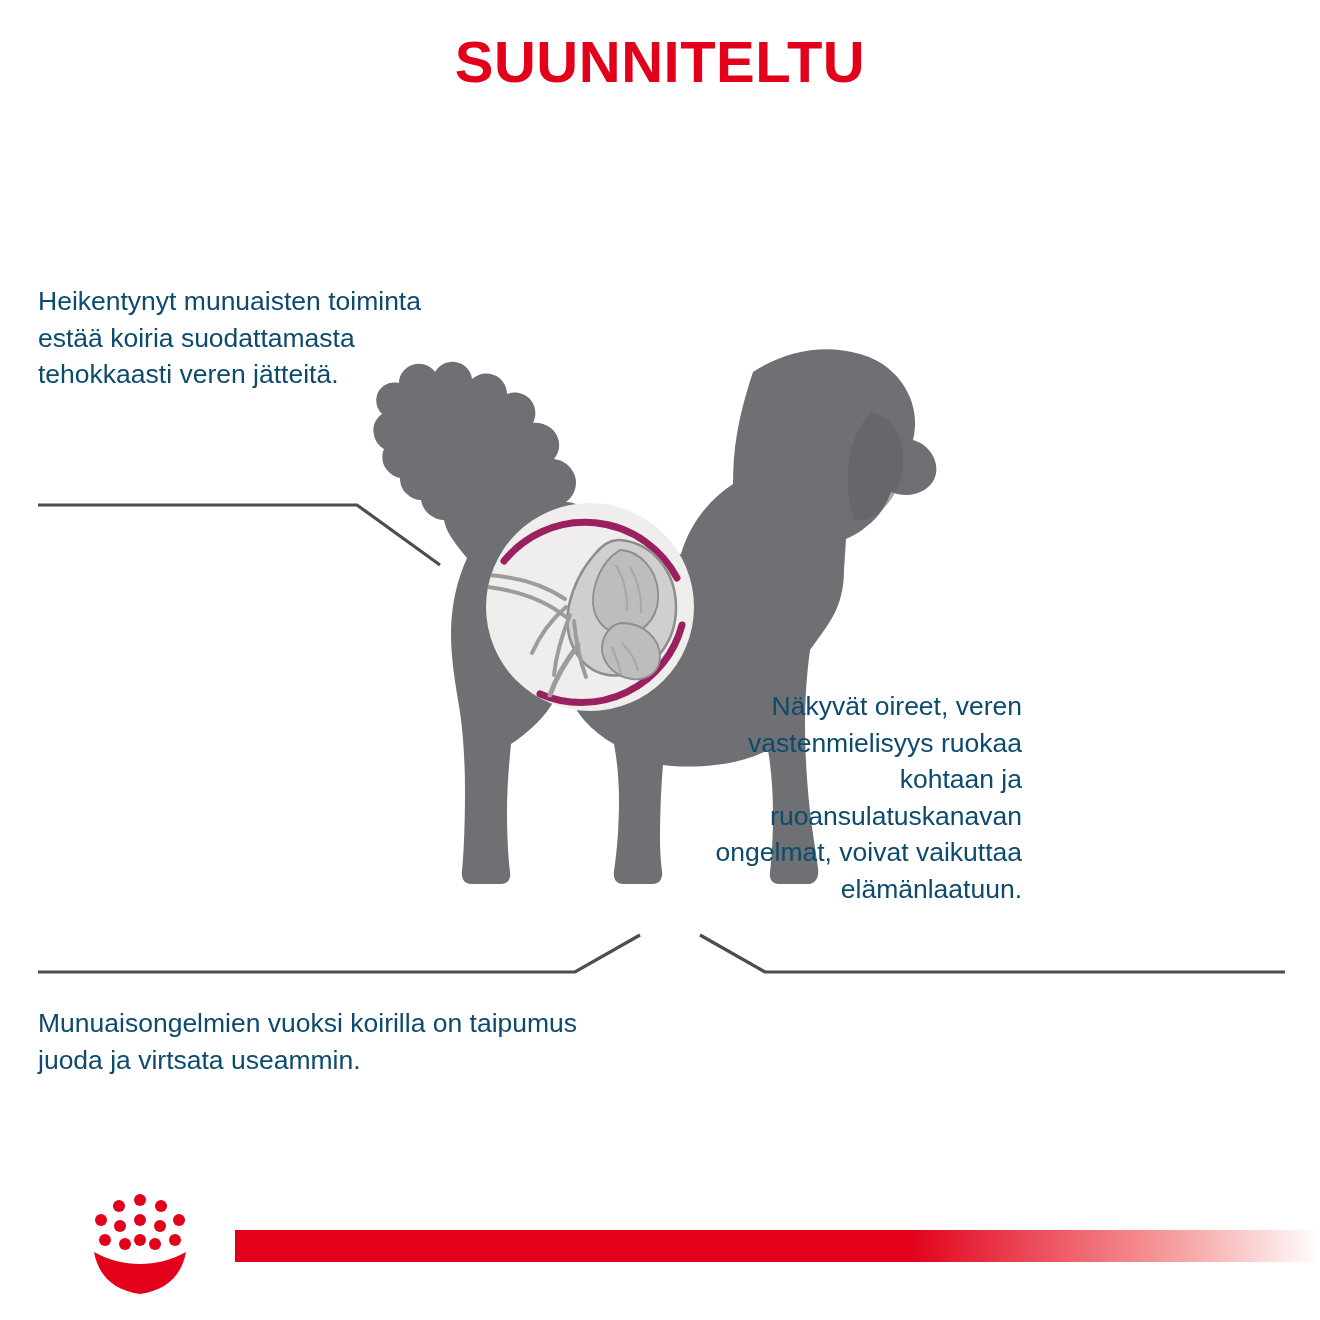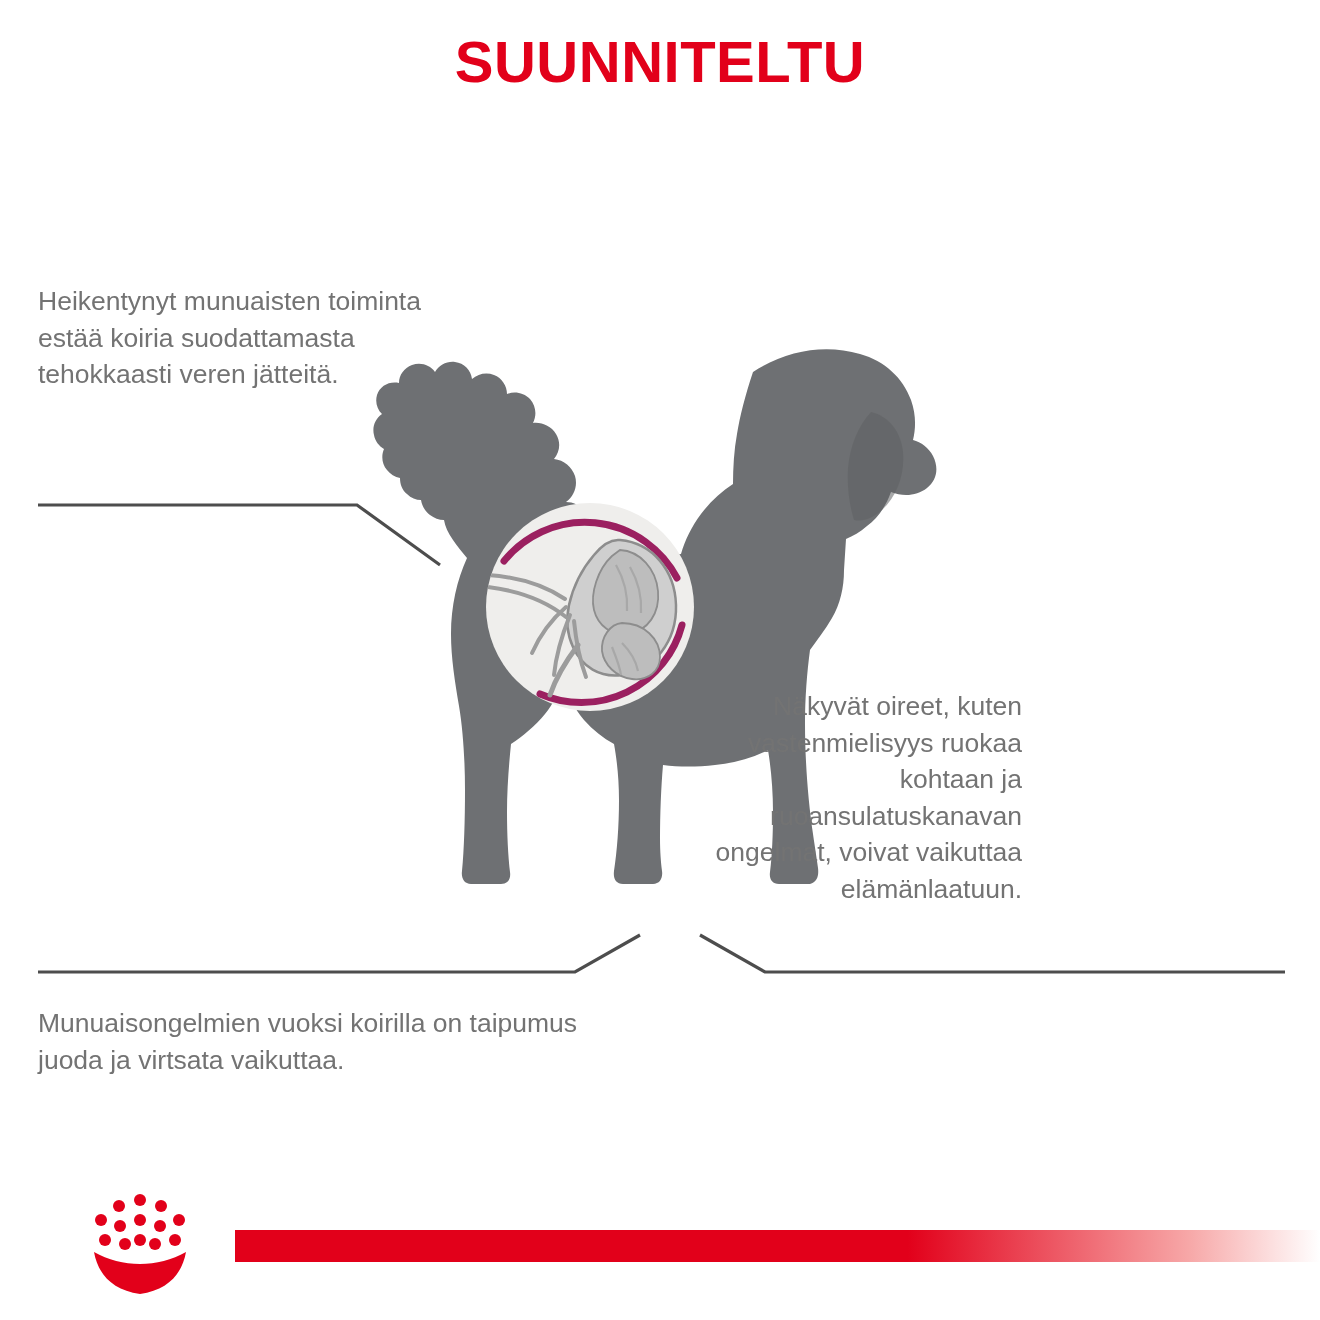--- a/index.html
+++ b/index.html
@@ -33,21 +33,21 @@
     line-height: 1.12;
     letter-spacing: 0.5px;
   }
   .title .line {
     display: block;
   }
 
   
   .callout {
     position: absolute;
-    color: #737373;
+    color: #0c4a6e;
     font-size: 26.5px;
     line-height: 1.38;
   }
   .callout-tl {
     left: 38px;
     top: 283px;
     width: 420px;
     text-align: left;
   }
   .callout-right {
@@ -267,23 +267,23 @@
           <path d="M142,152 C146,162 150,172 151,180"></path>
         </g>
 
         <path d="M108,150 C96,166 86,182 80,200" fill="none" stroke="#9c9c9c" stroke-width="5" stroke-linecap="round"></path>
       </g>
     </svg>
   </div>
 
   <div class="callout callout-tl">Heikentynyt munuaisten toiminta estää koiria suodattamasta tehokkaasti veren jätteitä.</div>
 
-  <div class="callout callout-right">Näkyvät oireet, kuten vastenmielisyys ruokaa kohtaan ja ruoansulatuskanavan ongelmat, voivat vaikuttaa elämänlaatuun.</div>
-
-  <div class="callout callout-bl">Munuaisongelmien vuoksi koirilla on taipumus juoda ja virtsata vaikuttaa.</div>
+  <div class="callout callout-right">Näkyvät oireet, veren vastenmielisyys ruokaa kohtaan ja ruoansulatuskanavan ongelmat, voivat vaikuttaa elämänlaatuun.</div>
+
+  <div class="callout callout-bl">Munuaisongelmien vuoksi koirilla on taipumus juoda ja virtsata useammin.</div>
 
   <div class="footer">
     <div class="footer-bar"></div>
     <div class="logo">
       <svg viewBox="0 0 120 112" width="120" height="112" xmlns="http://www.w3.org/2000/svg">
         <g fill="#e2001a">
 
           <circle cx="60" cy="10" r="6"></circle>
           <circle cx="39" cy="16" r="6"></circle>
           <circle cx="81" cy="16" r="6"></circle>

